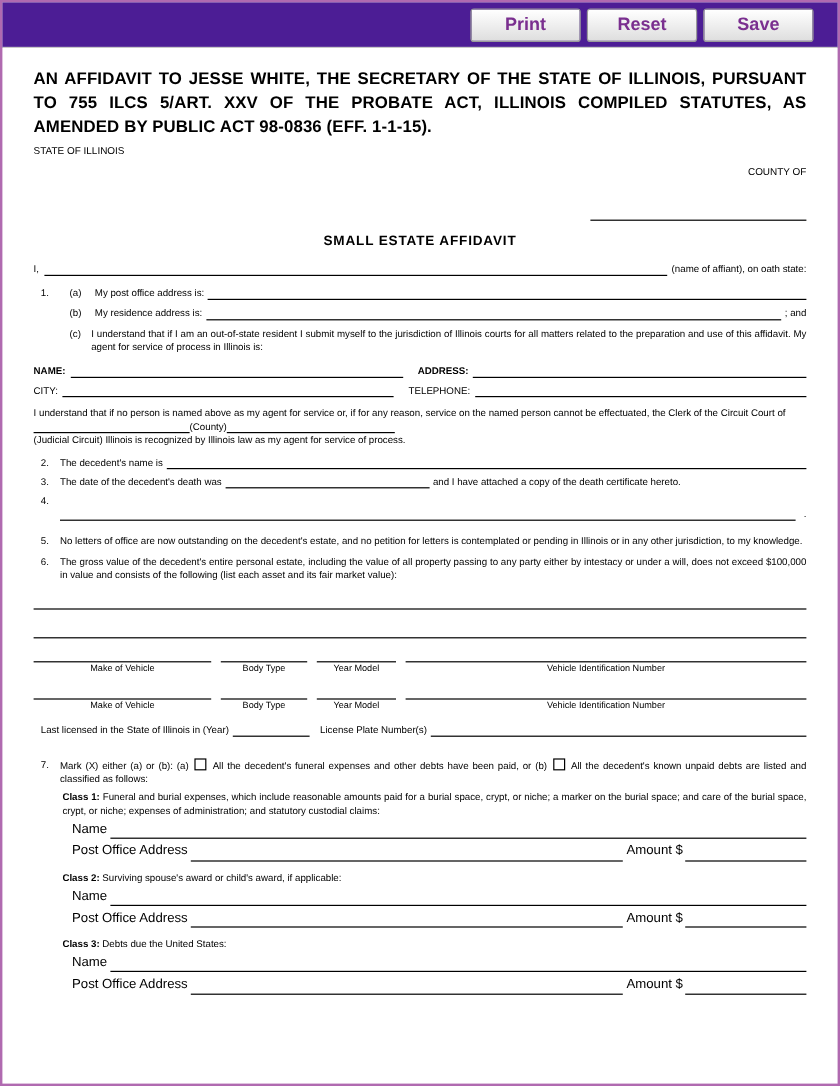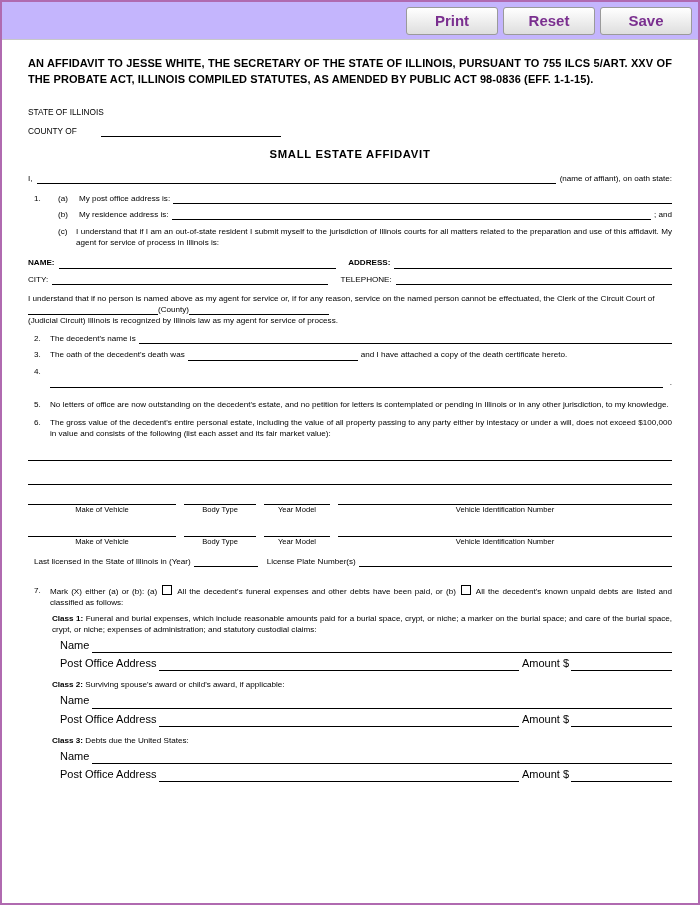--- a/index.html
+++ b/index.html
@@ -18,25 +18,25 @@
     position: relative;
     width: 700px;
     height: 905px;
     box-sizing: border-box;
     border: 2px solid #b06ab0;
     background: #fff;
   }
   
   .toolbar {
     height: 38px;
-    background: #c4b5fd;
+    background: #4c1d95;
     display: flex;
     justify-content: flex-end;
     align-items: center;
-    padding-right: 6px;
+    padding-right: 20px;
     gap: 5px;
     box-sizing: border-box;
     border-bottom: 1px solid #c8c8c8;
   }
   .tbtn {
     background: linear-gradient(#ffffff, #dedede);
     border: 1px solid #9a9a9a;
     border-radius: 3px;
     color: #7a2f8f;
     font-weight: bold;
@@ -50,36 +50,37 @@
   }
   
   .doc {
     padding: 16px 26px 0 26px;
     box-sizing: border-box;
     font-size: 8.1px;
     line-height: 1.38;
   }
   .title-block {
     font-weight: bold;
-    font-size: 11px;
+    font-size: 14px;
     line-height: 1.42;
     letter-spacing: 0.1px;
     text-align: justify;
-    margin-bottom: 20px;
+    margin-bottom: 4px;
   }
   .state-line {
     font-size: 8.3px;
     margin-bottom: 7px;
   }
   .county-line {
     font-size: 8.3px;
     margin-bottom: 9px;
     display: flex;
     align-items: flex-end;
     gap: 24px;
+    flex-direction: column;
   }
   .u {
     border-bottom: 1px solid #000;
     display: inline-block;
     vertical-align: bottom;
     height: 9px;
   }
   .u-flex {
     border-bottom: 1px solid #000;
     flex: 1 1 auto;
@@ -285,21 +286,21 @@
       <div class="num">2.</div>
       <div class="item-body line-run">
         <span>The decedent's name is</span>
         <span class="blank"></span>
       </div>
     </div>
 
     <div class="num-item" style="margin-top:5px;">
       <div class="num">3.</div>
       <div class="item-body line-run">
-        <span>The oath of the decedent's death was</span>
+        <span>The date of the decedent's death was</span>
         <span class="blank" style="max-width:170px;"></span>
         <span>and I have attached a copy of the death certificate hereto.</span>
       </div>
     </div>
 
     <div class="num-item" style="margin-top:5px;">
       <div class="num">4.</div>
       <div class="item-body">
         <div class="line-run" style="margin-top:11px;">
           <span class="blank"></span>

